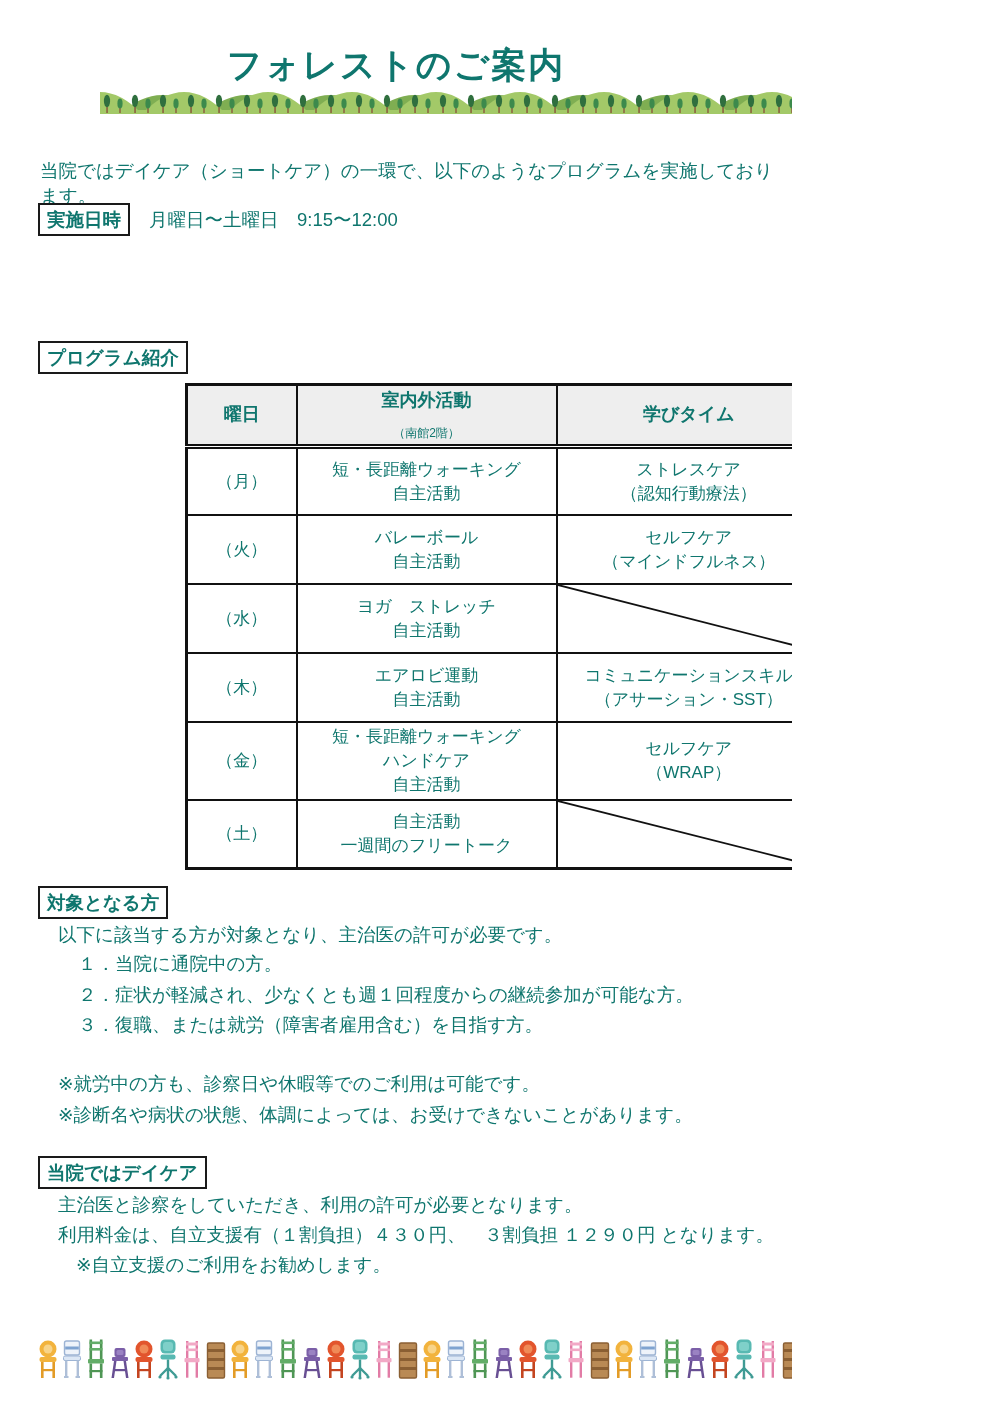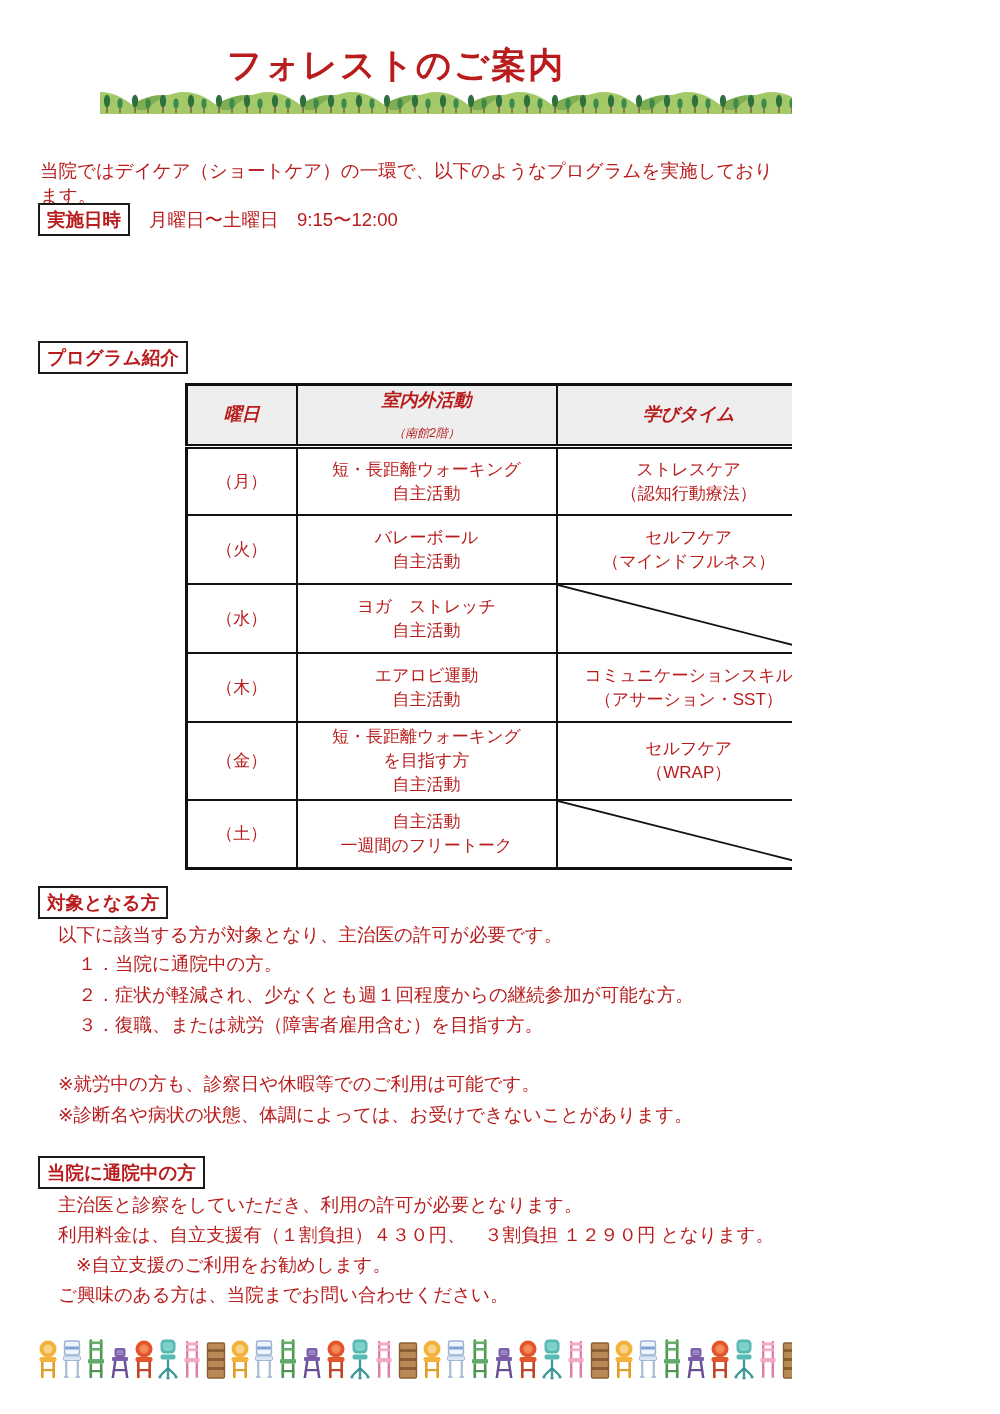--- a/index.html
+++ b/index.html
@@ -2,21 +2,21 @@
 <html><head>
 <meta charset="utf-8">
 <style>
   html,body{margin:0;padding:0;background:#ffffff;}
   #page{
     position:relative;
     width:792px;
     height:1414px;
     background:#ffffff;
     font-family:"Liberation Sans","DejaVu Sans",sans-serif;
-    color:#b91c1c;
+    color:#0f766e;
     overflow:hidden;
   }
   .abs{position:absolute;}
   .title{
     left:0;right:0;top:42px;
     text-align:center;
     font-size:35px;
     font-weight:bold;
     letter-spacing:2px;
   }
@@ -42,21 +42,21 @@
     border:3px solid #111111;
   }
   table.program th, table.program td{
     border:2px solid #111111;
     text-align:center;
     vertical-align:middle;
     padding:2px 4px;
     font-size:17px;
     line-height:1.4;
   }
-  table.program thead tr{height:56px;font-style:italic;}
+  table.program thead tr{height:56px;}
   table.program thead th{
     background:#eeeeee;
     font-size:18px;
     font-weight:bold;
     border-bottom:5px double #111111;
   }
   table.program thead th .sub{font-size:12px;font-weight:normal;margin-top:12px;}
   table.program tbody tr{height:69px;}
   td.daycell{font-size:17px;}
   td.diag{position:relative;padding:0;}
@@ -165,21 +165,21 @@
         </td>
         <td>
           <div>コミュニケーションスキル</div>
           <div>（アサーション・SST）</div>
         </td>
       </tr>
       <tr>
         <td class="daycell">（金）</td>
         <td>
           <div>短・長距離ウォーキング</div>
-          <div>を目指す方</div>
+          <div>ハンドケア</div>
           <div>自主活動</div>
         </td>
         <td>
           <div>セルフケア</div>
           <div>（WRAP）</div>
         </td>
       </tr>
       <tr>
         <td class="daycell">（土）</td>
         <td>
@@ -199,26 +199,25 @@
     <span class="boxed">対象となる方</span>
   </div>
   <div class="abs section-line" style="left:58px;top:922px">以下に該当する方が対象となり、主治医の許可が必要です。</div>
   <div class="abs section-line" style="left:78px;top:951px">１．当院に通院中の方。</div>
   <div class="abs section-line" style="left:78px;top:982px">２．症状が軽減され、少なくとも週１回程度からの継続参加が可能な方。</div>
   <div class="abs section-line" style="left:78px;top:1012px">３．復職、または就労（障害者雇用含む）を目指す方。</div>
   <div class="abs section-line" style="left:58px;top:1071px">※就労中の方も、診察日や休暇等でのご利用は可能です。</div>
   <div class="abs section-line" style="left:58px;top:1102px">※診断名や病状の状態、体調によっては、お受けできないことがあります。</div>
 
   <div class="abs" style="left:38px;top:1156px">
-    <span class="boxed">当院に通院中の方</span>
+    <span class="boxed">当院ではデイケア</span>
   </div>
   <div class="abs section-line" style="left:58px;top:1192px">主治医と診察をしていただき、利用の許可が必要となります。</div>
   <div class="abs section-line" style="left:58px;top:1222px">利用料金は、自立支援有（１割負担）４３０円、　３割負担 １２９０円 となります。</div>
   <div class="abs section-line" style="left:76px;top:1252px">※自立支援のご利用をお勧めします。</div>
-  <div class="abs section-line" style="left:58px;top:1282px">ご興味のある方は、当院までお問い合わせください。</div>
 
   <div class="abs chairs">
     <svg width="768" height="52" viewBox="0 0 768 52" xmlns="http://www.w3.org/2000/svg">
       <defs>
         <g id="c1">
           <circle cx="12" cy="13" r="8.5" fill="#f2b33d"></circle>
           <circle cx="12" cy="13" r="4.5" fill="#f8d489"></circle>
           <rect x="3.5" y="21" width="17" height="5" rx="2" fill="#f2b33d"></rect>
           <rect x="5" y="26" width="2.6" height="16" fill="#e39c27"></rect>
           <rect x="16.4" y="26" width="2.6" height="16" fill="#e39c27"></rect>

